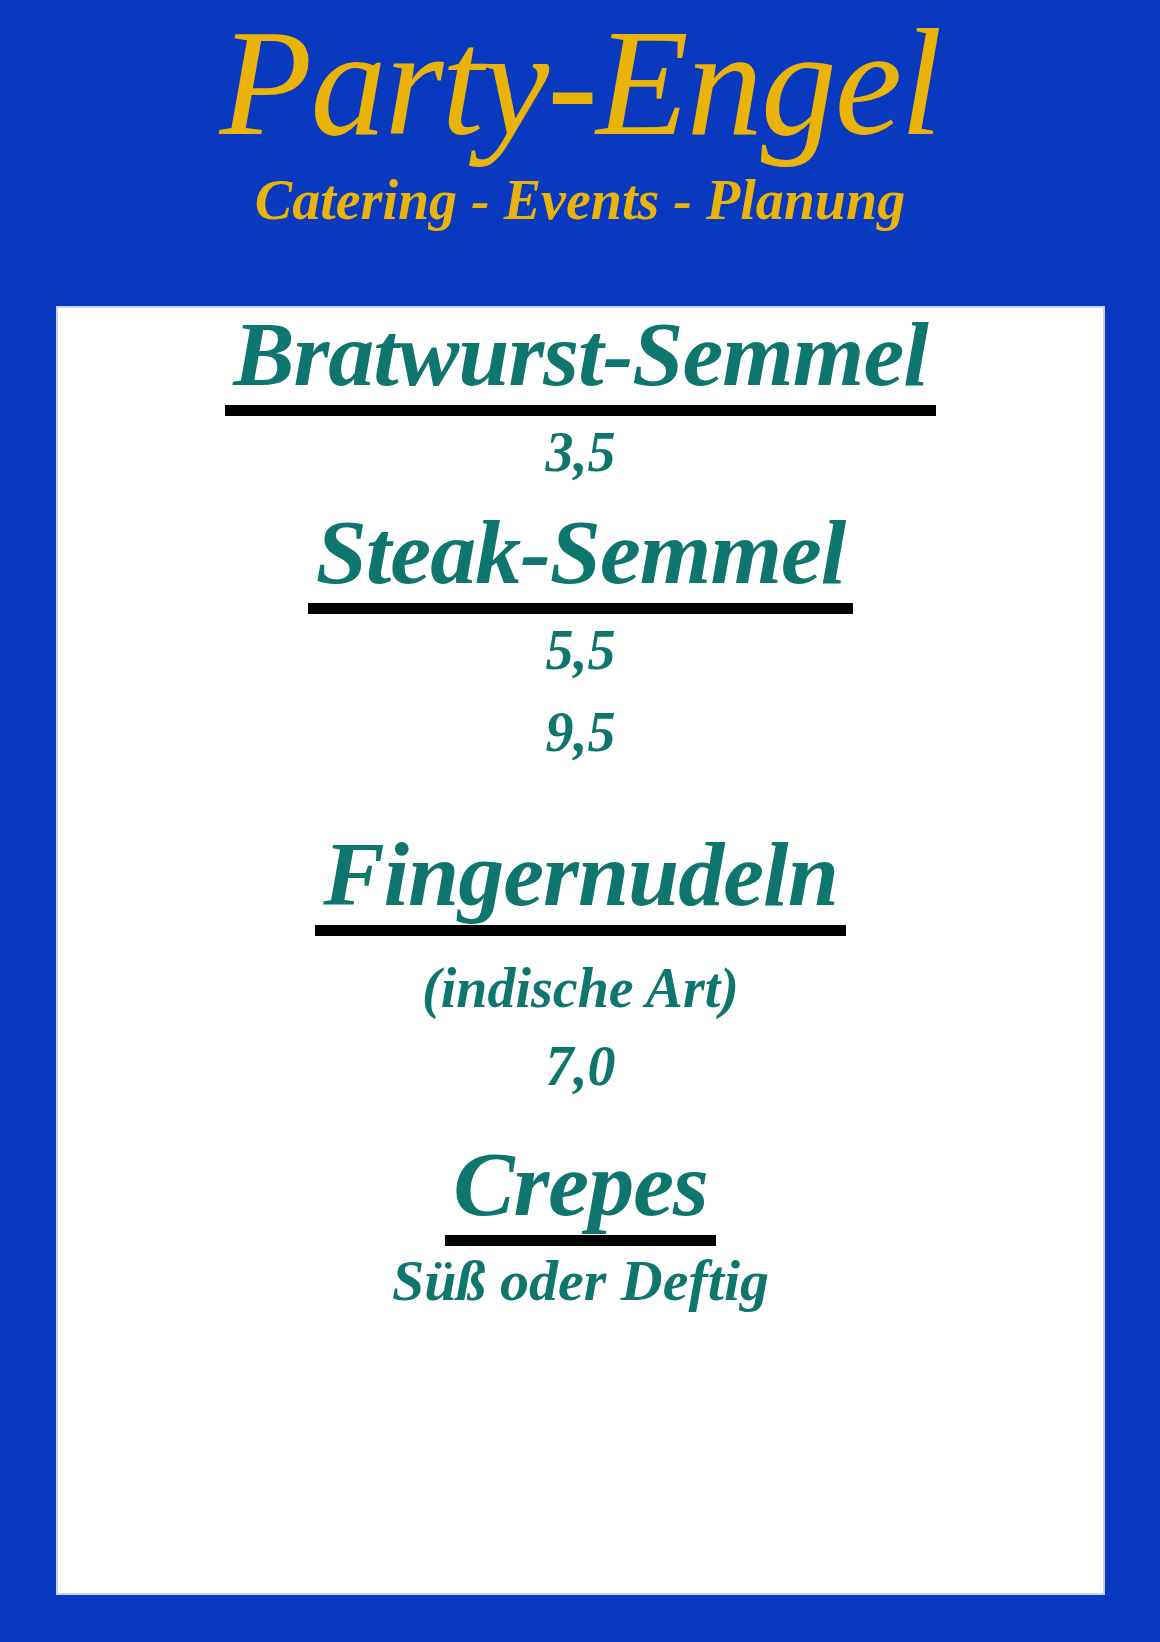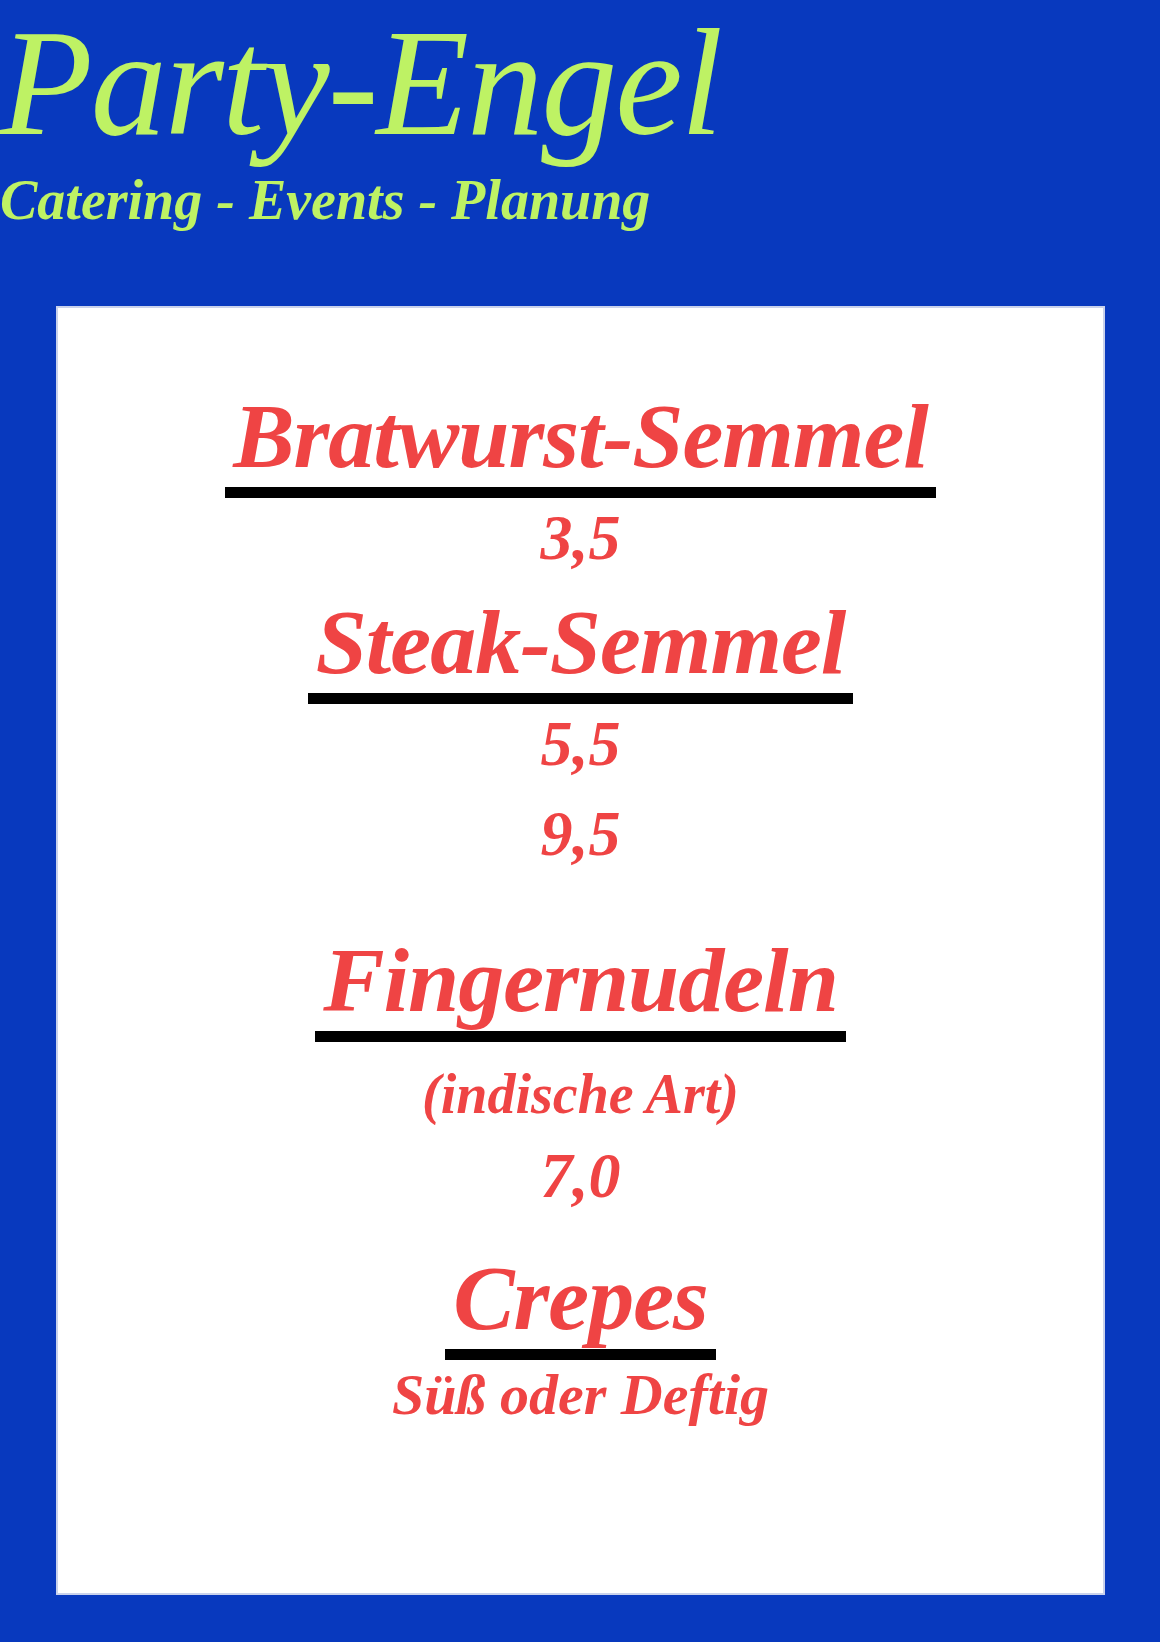--- a/index.html
+++ b/index.html
@@ -9,21 +9,22 @@
   body {
     width: 1160px;
     height: 1642px;
     background: #0839be;
     position: relative;
     overflow: hidden;
     font-family: "Liberation Serif", serif;
   }
   
   .header {
-    color: #bef264;
+    text-align: center;
+    color: #eab308;
     font-style: italic;
   }
   .title {
     font-size: 152px;
     line-height: 1.05;
     margin-top: 4px;
     font-weight: 400;
     letter-spacing: -2px;
   }
   .subtitle {
@@ -37,42 +38,41 @@
   .card {
     position: absolute;
     left: 58px;
     top: 308px;
     width: 1045px;
     height: 1285px;
     background: #ffffff;
     box-shadow: 0 0 0 2px #c9d2ec;
   }
   .menu {
-    padding-top: 82px;
     text-align: center;
-    color: #ef4444;
+    color: #0f766e;
     font-style: italic;
     font-weight: bold;
   }
   .menu-item { margin: 0; }
   .item-name {
     font-size: 92px;
     line-height: 1;
     margin: 0;
     font-weight: bold;
     letter-spacing: -1px;
     white-space: nowrap;
   }
   .underline {
     display: inline-block;
     padding: 0 8px 5px 8px;
     border-bottom: 11px solid #000000;
   }
   .item-price {
-    font-size: 64px;
+    font-size: 56px;
     line-height: 1;
     margin-top: 8px;
   }
   .item-note {
     font-size: 56px;
     line-height: 1;
     margin-top: 24px;
   }
   .item-2, .item-3 { margin-top: 26px; }
   .item-4 { margin-top: 68px; }

